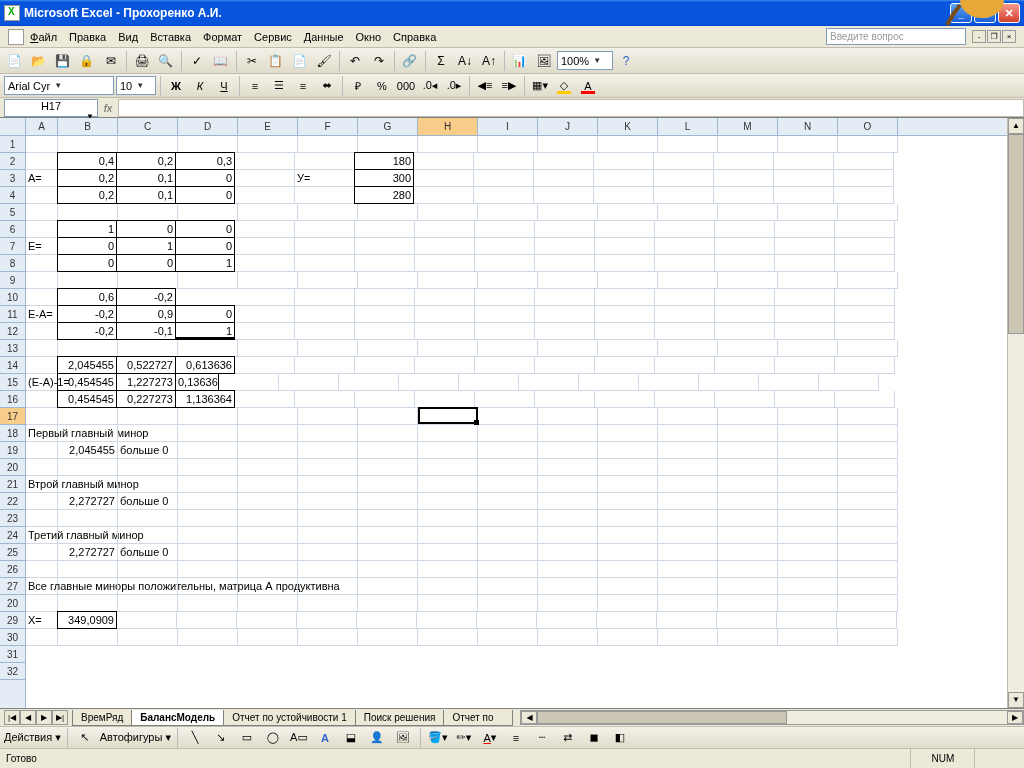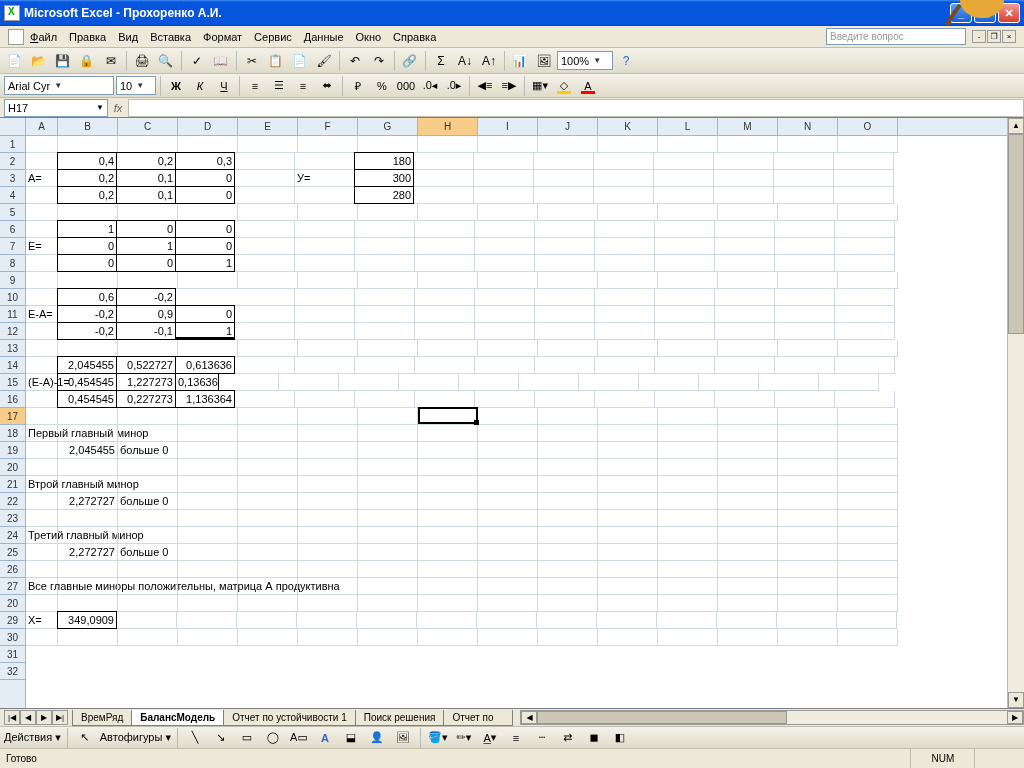--- a/index.html
+++ b/index.html
@@ -19,21 +19,21 @@
   .menubar .docbtns { margin-left: 6px; display: flex; gap: 1px; }
   .menubar .docbtn { width: 14px; height: 13px; border: 1px solid #999; background: #ece9d8; font-size: 8px; text-align: center; line-height: 11px; }
   .toolbar { height: 26px; background: linear-gradient(to bottom,#f4f2e9,#e0dccb); border-bottom: 1px solid #c0bcae; display: flex; align-items: center; padding: 0 4px; gap: 2px; }
   .tbtn { width: 22px; height: 22px; display: flex; align-items: center; justify-content: center; border: 1px solid transparent; font-size: 12px; }
   .tsep { width: 1px; height: 20px; background: #bbb; margin: 0 2px; }
   .fmtbar { height: 24px; background: linear-gradient(to bottom,#f4f2e9,#e0dccb); border-bottom: 1px solid #c0bcae; display: flex; align-items: center; padding: 0 4px; gap: 2px; }
   .combo { height: 19px; border: 1px solid #7f9db9; background: #fff; display: flex; align-items: center; padding: 0 3px; font-size: 11px; }
   .combo .arr { margin-left: 4px; font-size: 8px; color: #333; }
   .fbtn { width: 22px; height: 20px; display: flex; align-items: center; justify-content: center; font-size: 11px; border:1px solid transparent;}
   .namebox-row { height: 20px; background: #ece9d8; display: flex; align-items: center; border-bottom: 1px solid #808080; }
-  .namebox { width: 104px; height: 18px; border: 1px solid #7f9db9; background: #fff; margin-left: 4px; padding: 0 3px; font-size: 11px; display:flex;align-items:center; }
+  .namebox { width: 94px; height: 18px; border: 1px solid #7f9db9; background: #fff; margin-left: 4px; padding: 0 3px; font-size: 11px; display:flex;align-items:center;flex-direction:column; }
   .namebox .arr { margin-left: auto; font-size: 8px; }
   .fx-label { width: 20px; text-align: center; font-style: italic; color: #666; font-size:11px; }
   .fx-input { flex: 1; height: 18px; border: 1px solid #c0bcae; background: #fff; }
   .grid-area { position: relative; height: 590px; background: #fff; display: flex; }
   .cat { position:absolute; right:2px; top:-50px; width:90px; height:80px; pointer-events:none; z-index:5;}
   .rowhdr-col { width: 26px; background: #e4ecf6; border-right: 1px solid #9eb6ce; }
   .corner { height: 18px; border-bottom: 1px solid #9eb6ce; background: #e4ecf6; }
   .rh { height: 17px; border-bottom: 1px solid #9eb6ce; text-align: center; font-size: 10px; line-height: 17px; color: #333; }
   .gridmain { flex: 1; overflow: hidden; position: relative; }
   .colhdrs { height: 18px; display: flex; background: #e4ecf6; border-bottom: 1px solid #9eb6ce; }

